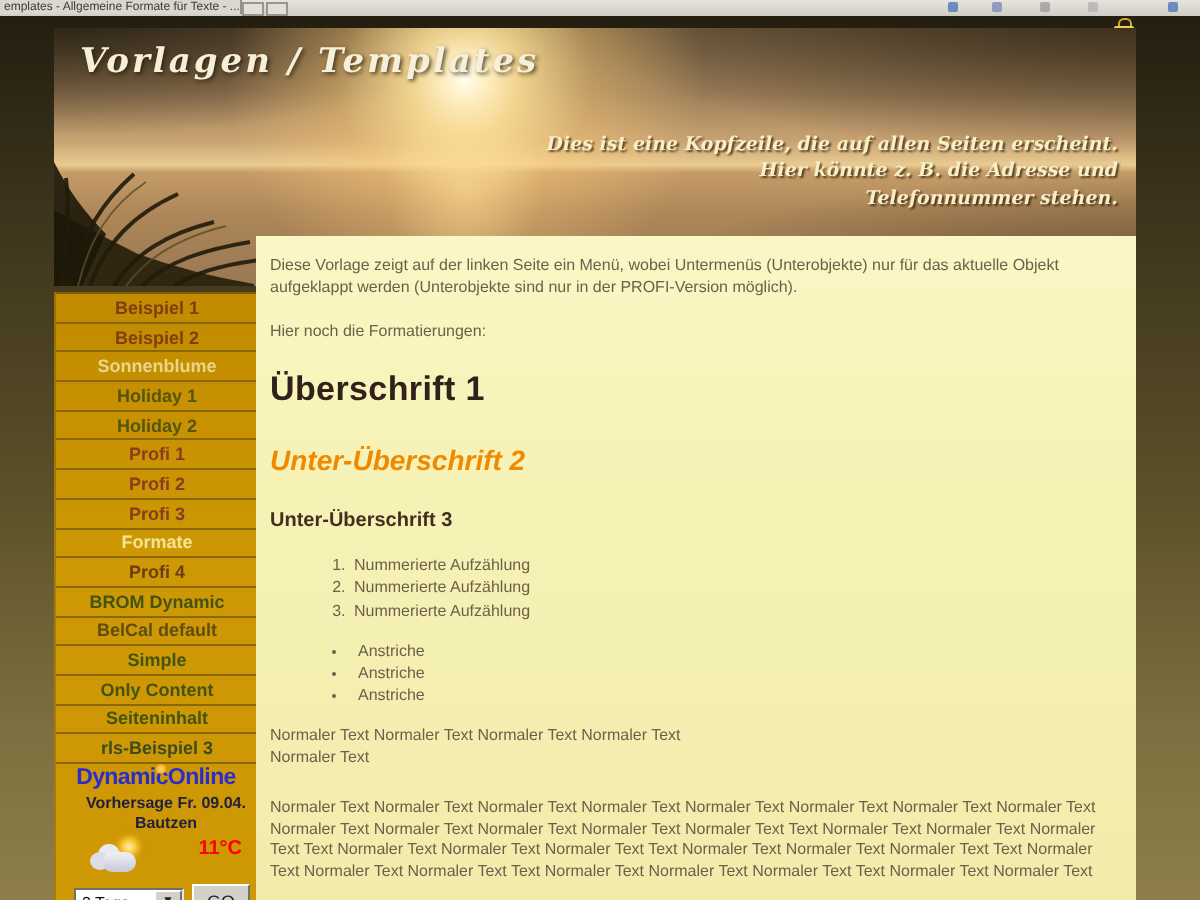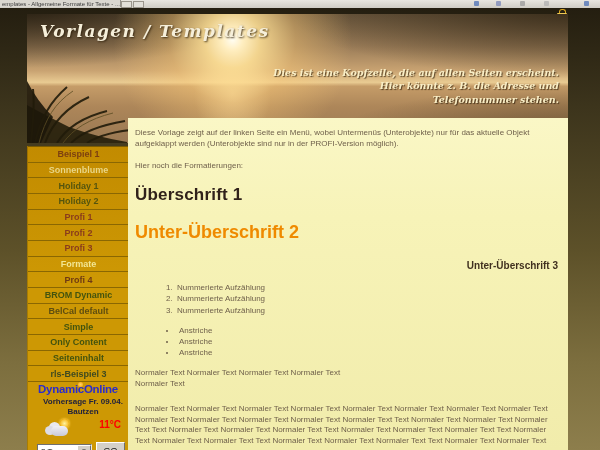--- a/index.html
+++ b/index.html
@@ -82,22 +82,22 @@
     font-size:9px;color:#222;display:flex;align-items:center;justify-content:center;}
 
   
   .content{position:absolute;left:128px;top:110px;width:440px;height:332px;box-sizing:border-box;
     background:linear-gradient(#faf7c6 0%,#f7f3b8 30%,#f1ecab 100%);
     padding:10px 10px 0 7px;overflow:hidden;color:#6e5f4a;}
   .content p{margin:0;font-size:8px;line-height:10.5px;}
   .intro{width:420px;}
   .lead{margin-top:12px !important;}
   .content h1{margin:13px 0 0 0;font-size:17px;color:#30211a;letter-spacing:.2px;}
-  .content h2{margin:17px 0 0 0;font-size:18px;color:#ef8a00;}
-  .content h3{margin:17px 0 0 0;font-size:10px;color:#40301f;text-align:right;}
+  .content h2{margin:17px 0 0 0;font-size:14px;color:#ef8a00;font-style:italic;}
+  .content h3{margin:17px 0 0 0;font-size:10px;color:#40301f;}
   .content ol{margin:11px 0 0 0;padding-left:40px;font-size:8px;line-height:11.5px;}
   .content ul{margin:9px 0 0 0;padding-left:42px;font-size:8px;line-height:11px;}
   .content li{padding-left:2px;}
   .pre{white-space:pre-line;margin-top:10px !important;}
   .long{margin-top:15px !important;width:426px;}
 </style>
 </head>
 <body>
 
 <div class="screen">
@@ -136,20 +136,21 @@
       </svg>
       <div class="site-title">Vorlagen / Templates</div>
       <div class="tagline">Dies ist eine Kopfzeile, die auf allen Seiten erscheint.
 Hier könnte z. B. die Adresse und
 Telefonnummer stehen.</div>
     </div>
 
     <div class="sidebar">
       <div class="menu">
           <div class="menu-item" style="color: rgb(124, 63, 16);">Beispiel 1</div>
+          <div class="menu-item" style="color: rgb(124, 63, 16);">Beispiel 2</div>
           <div class="menu-item" style="color: rgb(233, 214, 135);">Sonnenblume</div>
           <div class="menu-item" style="color: rgb(85, 85, 14);">Holiday 1</div>
           <div class="menu-item" style="color: rgb(85, 85, 14);">Holiday 2</div>
           <div class="menu-item" style="color: rgb(138, 60, 28);">Profi 1</div>
           <div class="menu-item" style="color: rgb(138, 60, 28);">Profi 2</div>
           <div class="menu-item" style="color: rgb(138, 60, 28);">Profi 3</div>
           <div class="menu-item" style="color: rgb(242, 230, 147);">Formate</div>
           <div class="menu-item" style="color: rgb(111, 58, 20);">Profi 4</div>
           <div class="menu-item" style="color: rgb(68, 84, 14);">BROM Dynamic</div>
           <div class="menu-item" style="color: rgb(94, 77, 16);">BelCal default</div>

